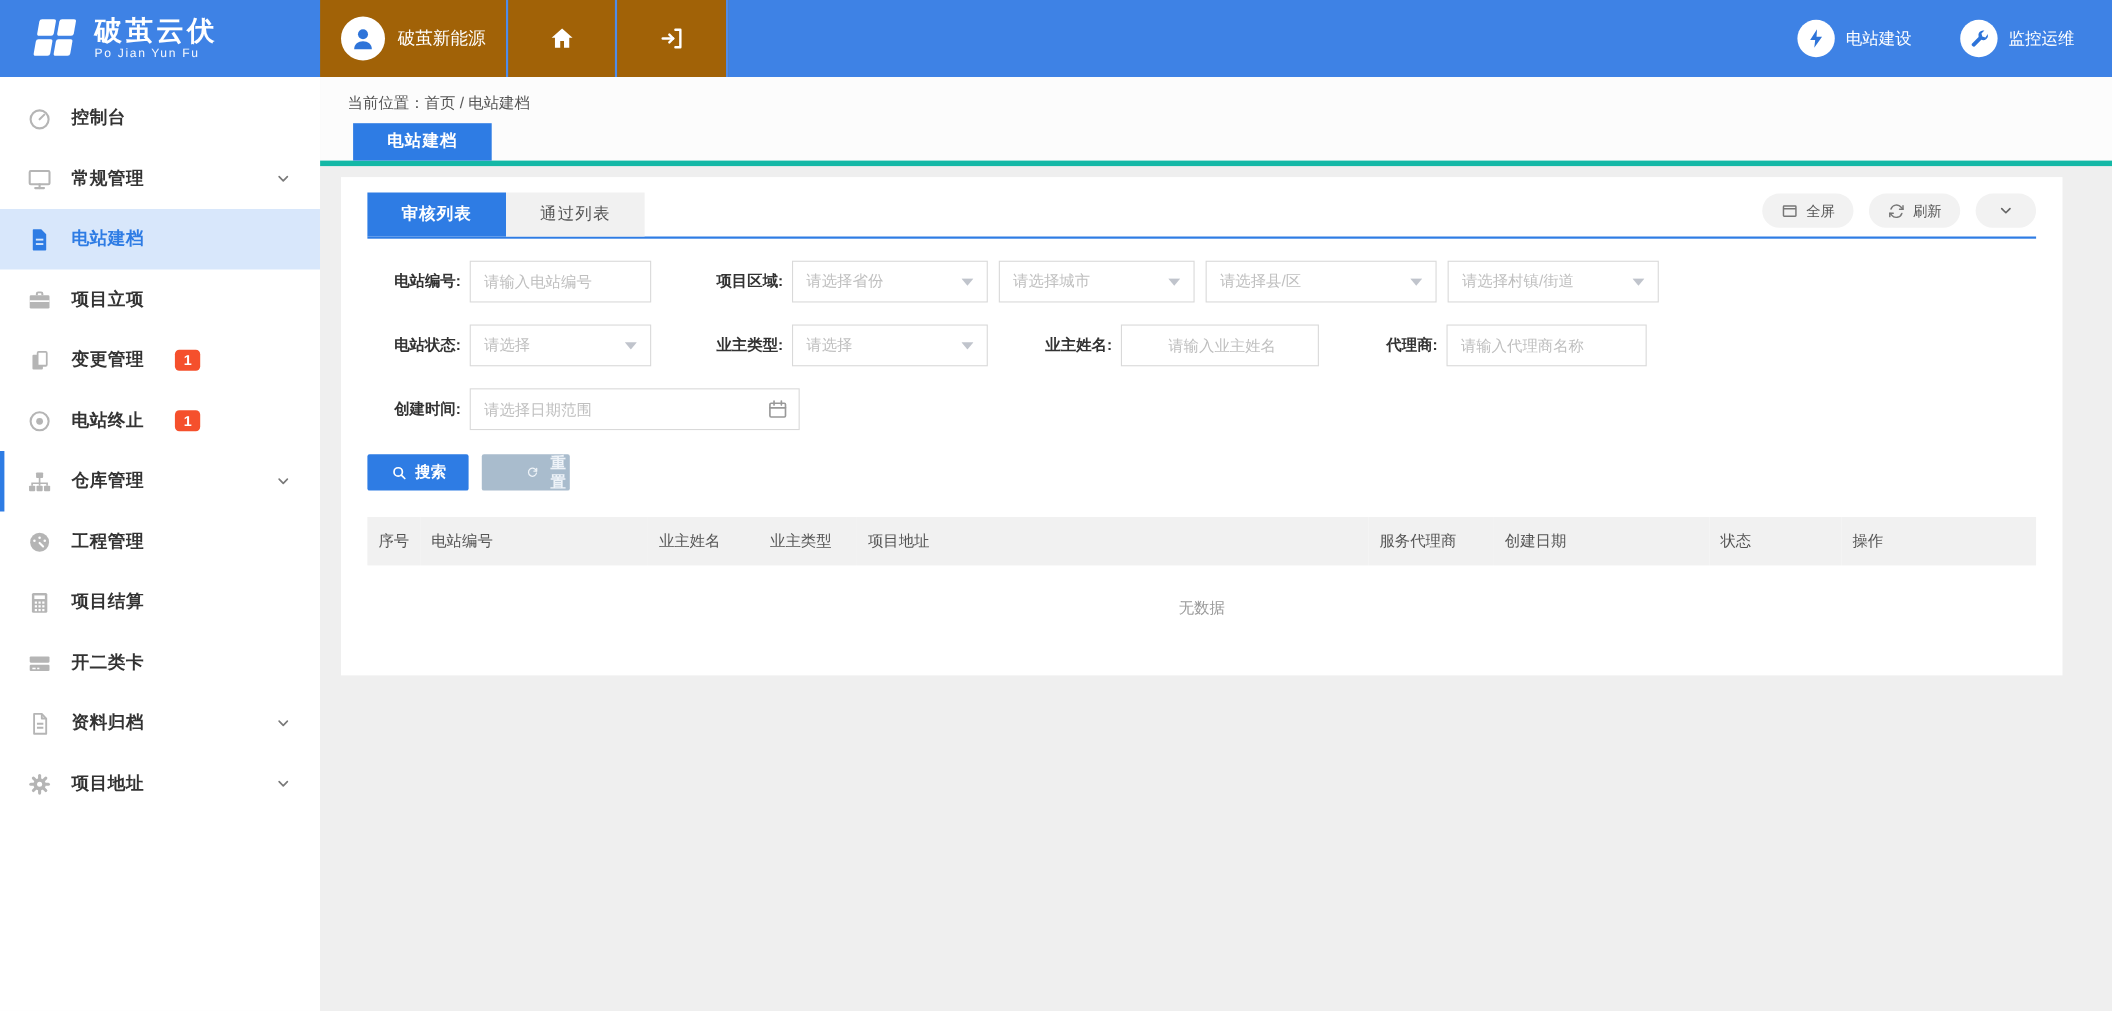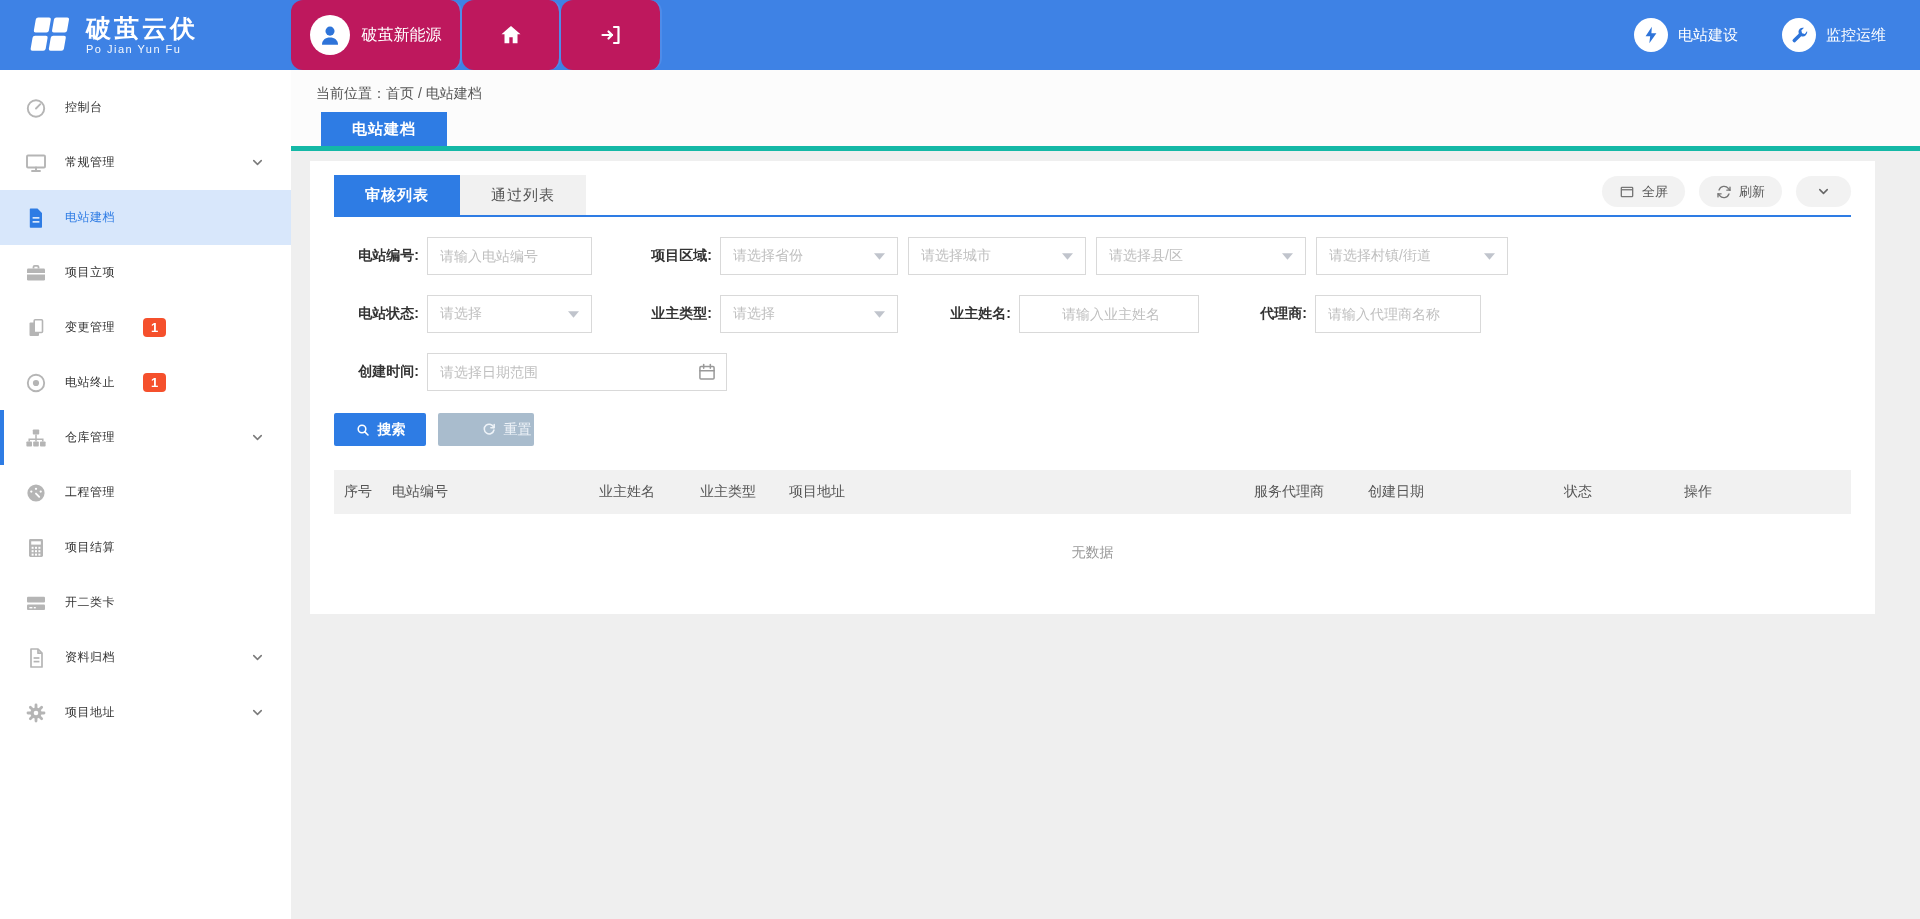--- a/index.html
+++ b/index.html
@@ -7,36 +7,36 @@
     font-family:"Liberation Sans", sans-serif; }
 
   
   .header { position:absolute; top:0; left:0; width:1920px; height:70px; display:flex; }
   .logo-block { width:291px; background:#3e82e5; display:flex; align-items:center; padding-left:26px; }
   .logo-mark { width:46px; height:42px; }
   .logo-text { margin-left:14px; color:#fff; }
   .logo-title { font-size:25px; font-weight:bold; letter-spacing:3px; line-height:1.1; }
   .logo-sub { font-size:11px; letter-spacing:1.5px; opacity:.95; }
   .hnav { display:flex; flex:1; background:#3e82e5; }
-  .hsec { background:#be185d; border-right:2px solid #4f8ce9; display:flex; align-items:center; justify-content:center; cursor:pointer;border-radius:12px; }
+  .hsec { background:#a16207; border-right:2px solid #4f8ce9; display:flex; align-items:center; justify-content:center; cursor:pointer; }
   .hsec-user { width:171px; gap:12px; }
   .hsec-home { width:99px; }
   .hsec-login { width:101px; }
   .avatar { width:40px; height:40px; background:#fff; border-radius:50%; display:flex; align-items:center; justify-content:center; }
   .company { color:#fff; font-size:16px; }
   .hspacer { flex:1; }
   .hmodules { display:flex; align-items:center; gap:44px; padding-right:34px; }
   .module { display:flex; align-items:center; gap:10px; color:#fff; font-size:15px; cursor:pointer; }
   .mod-circle { width:34px; height:34px; background:#fff; border-radius:50%; display:flex; align-items:center; justify-content:center; }
 
   
   .sidebar { position:absolute; top:70px; left:0; width:291px; height:849px; background:#fff; padding-top:10px; }
   .side-item { position:relative; height:55px; display:flex; align-items:center; padding:0 26px 0 24px; cursor:pointer; }
   .side-icon { width:24px; height:24px; color:#b5b5b5; margin-right:17px; flex:0 0 auto; }
-  .side-label { font-size:12px; color:#333; font-weight:400; letter-spacing:.5px; }
+  .side-label { font-size:16px; color:#333; font-weight:700; letter-spacing:.5px; }
   .side-badge { margin-left:28px; background:#f5502c; color:#fff; font-size:13px; font-weight:bold; padding:2px 8px; border-radius:4px; line-height:1.2; }
   .side-chevron { margin-left:auto; width:15px; height:15px; color:#7a7a7a; }
   .side-item.active { background:#d8e7fb; }
   .side-item.active .side-label, .side-item.active .side-icon { color:#2e7ce4; }
   .side-item.indicated::before { content:''; position:absolute; left:0; top:0; bottom:0; width:4px; background:#2e7ce4; }
 
   
   .main { position:absolute; left:291px; top:70px; width:1629px; height:849px; background:#efefef; }
   .topstrip { position:relative; height:81px; background:#fcfcfc; border-bottom:5px solid #14b8a6; }
   .breadcrumb { padding:15px 0 0 25px; font-size:14px; color:#555; }
@@ -58,21 +58,21 @@
   .f-input { height:38px; border:1px solid #d9d9d9; background:#fff; padding:0 12px; font-size:14px; color:#333; outline:none; font-family:inherit; }
   .f-input::placeholder { color:#bfbfbf; }
   .f-select { height:38px; border:1px solid #d9d9d9; background:#fff; display:flex; align-items:center; justify-content:space-between; padding:0 12px; font-size:14px; color:#bfbfbf; cursor:pointer; }
   .f-date { position:relative; display:flex; align-items:center; }
   .f-date .f-input { padding-right:20px; }
   .cal-icon { position:absolute; right:10px; width:20px; height:20px; color:#999; }
 
   .btn-row { display:flex; margin-top:22px; gap:12px;align-items:center; }
   .btn { height:33px; border:none; font-size:14px; display:flex; align-items:center; justify-content:center; gap:7px; cursor:pointer; font-family:inherit; border-radius:2px; }
   .btn-search { width:92px; background:#2e7ce4; color:#fff; font-weight:bold; }
-  .btn-reset { width:96px; background:#a9bccd; color:#eef3f8; font-weight:normal;padding-left:40px; }
+  .btn-reset { width:80px; background:#a9bccd; color:#eef3f8; font-weight:bold;padding-left:40px; }
 
   table.grid { width:100%; border-collapse:collapse; margin-top:24px; table-layout:fixed; }
   .grid th { background:#f1f1f1; height:44px; font-size:14px; color:#555; font-weight:normal; text-align:left; padding-left:10px; }
   .empty-box { text-align:center; color:#999; font-size:14px; padding:30px 0 6px 0; }
 
   svg { display:block; }
 </style>
 </head>
 <body>
 
@@ -359,21 +359,21 @@
         <span class="f-label lw75" style="margin-left:45px">业主类型:</span>
         <div class="f-select" style="width:178px">
           <span>请选择</span>
           <svg width="11" height="7" viewBox="0 0 10 6">
               <polygon points="0,0 10,0 5,6" fill="#c0c4cc"></polygon>
             </svg>
         </div>
         <span class="f-label lw85" style="margin-left:28px">业主姓名:</span>
         <input class="f-input" style="width: 180px; padding-left: 42px;" placeholder="请输入业主姓名">
         <span class="f-label lw70" style="margin-left:38px">代理商:</span>
-        <input class="f-input" style="width: 166px;" placeholder="请输入代理商名称">
+        <input class="f-input" style="width: 182px;" placeholder="请输入代理商名称">
       </div>
 
       <div class="filter-row">
         <span class="f-label lw85">创建时间:</span>
         <div class="f-date">
           <input class="f-input" style="width: 300px;" placeholder="请选择日期范围">
           <svg class="cal-icon" viewBox="0 0 24 24" fill="none" stroke="currentColor" stroke-width="1.8" stroke-linecap="round">
             <rect x="3.5" y="5.5" width="17" height="15" rx="1.3"></rect>
             <line x1="8" y1="3" x2="8" y2="7.5"></line>
               <line x1="16" y1="3" x2="16" y2="7.5"></line>

